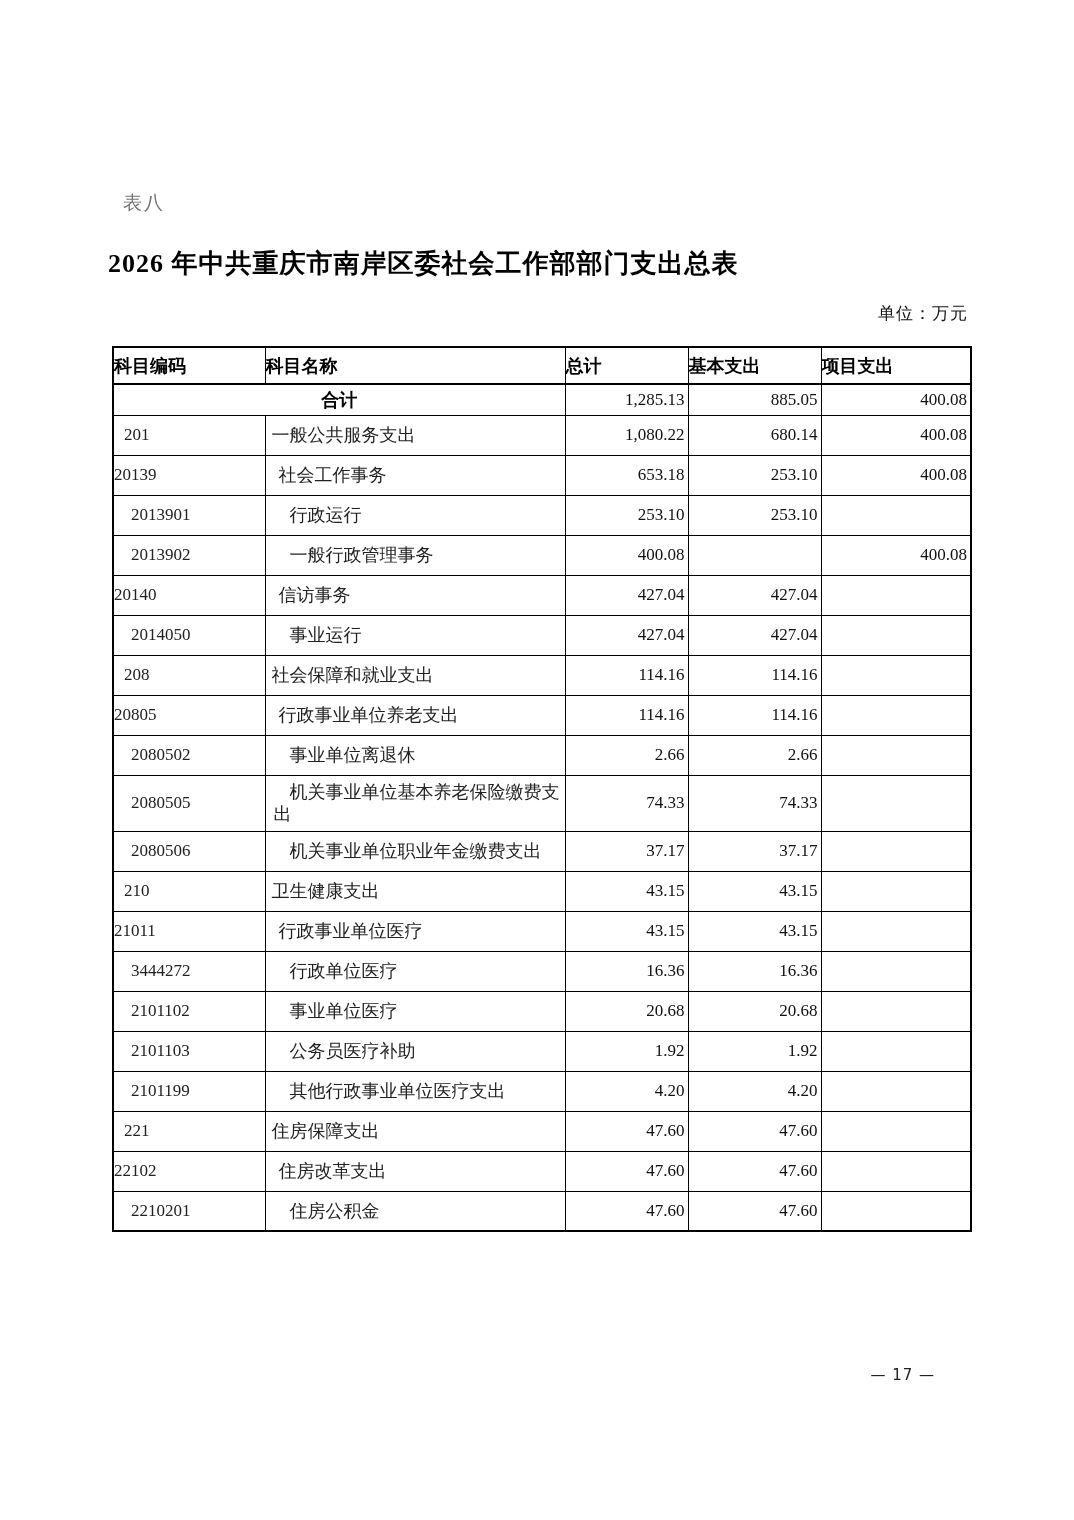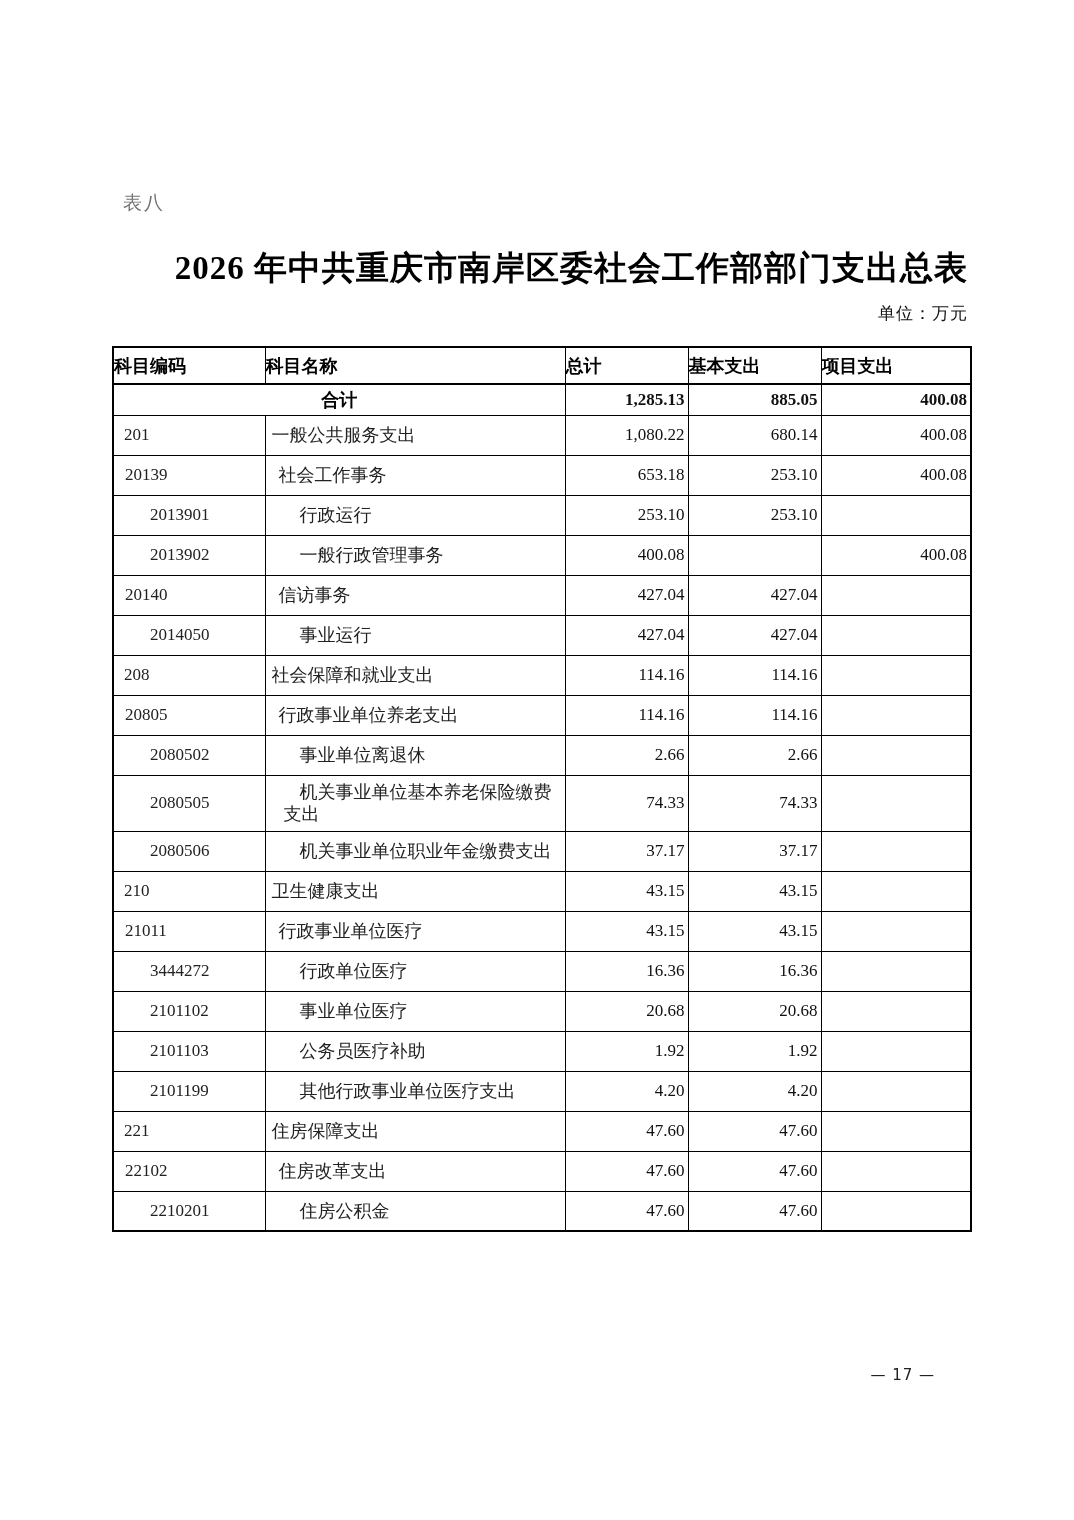--- a/index.html
+++ b/index.html
@@ -10,22 +10,22 @@
     font-family: "Liberation Serif", "DejaVu Serif", serif;
     color: #1a1a1a;
   }
   .page-tag {
     position: absolute; left: 123px; top: 190px;
     font-size: 19px; letter-spacing: 2px;
     color: #737373;
   }
   .doc-title {
     position: absolute; left: 108px; top: 246px; width: 860px;
-    text-align: right;
-    font-size: 33px; font-weight: bold;
+    text-align: left;
+    font-size: 26px; font-weight: bold;
     font-family: "Liberation Serif", "DejaVu Serif", serif;
     letter-spacing: 1px;
     color: #000;
   }
   .unit-label {
     position: absolute; left: 112px; top: 302px; width: 856px;
     text-align: right;
     font-size: 17px;
     color: #111;
     letter-spacing: 1px;
@@ -56,21 +56,21 @@
     border-bottom: 2px solid #000;
     color: #000;
   }
   tr.total-row { height: 31px; }
   tr.total-row td.total-label {
     text-align: center;
     font-size: 18px; font-weight: bold;
     font-family: "Liberation Sans", "DejaVu Sans", sans-serif;
     color: #000;
   }
-  tr.total-row td.num { font-weight: bold; padding-left: 12px; }
+  tr.total-row td.num { font-weight: normal; padding-left: 12px; }
 
   tr.data-row { height: 40px; }
   tr.data-row.tall { height: 56px; }
 
   td.code {
     font-size: 17px;
     font-family: "Liberation Serif", "DejaVu Serif", serif;
     text-align: left;
     color: #222;
   }
@@ -82,25 +82,25 @@
   }
   td.num {
     font-size: 17px;
     text-align: right;
     padding-right: 3px;
     font-family: "Liberation Serif", "DejaVu Serif", serif;
     color: #111;
   }
   
   tr.lvl1 td.code { padding-left: 10px; }
-  tr.lvl2 td.code { padding-left: 11px; }
-  tr.lvl3 td.code { padding-left: 36px; }
+  tr.lvl2 td.code { }
+  tr.lvl3 td.code { padding-left: 17px; }
   tr.lvl1 td.name { padding-left: 6px; }
   tr.lvl2 td.name { padding-left: 13px; margin-top: 44px; }
-  tr.lvl3 td.name { padding-left: 18px; text-indent: 16px; }
+  tr.lvl3 td.name { padding-left: 8px; text-indent: 16px; }
 
   .page-number {
     position: absolute; top: 1366px; right: 139px;
     font-size: 15px;
     font-family: "DejaVu Sans", sans-serif;
     color: #222;
     letter-spacing: 1px;
   }
 </style>
 </head>

